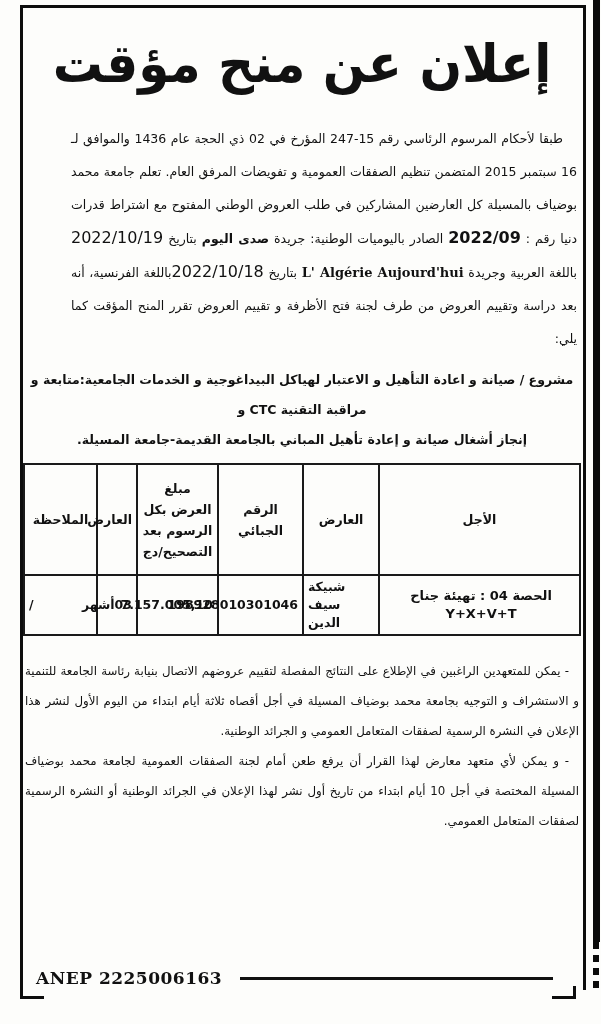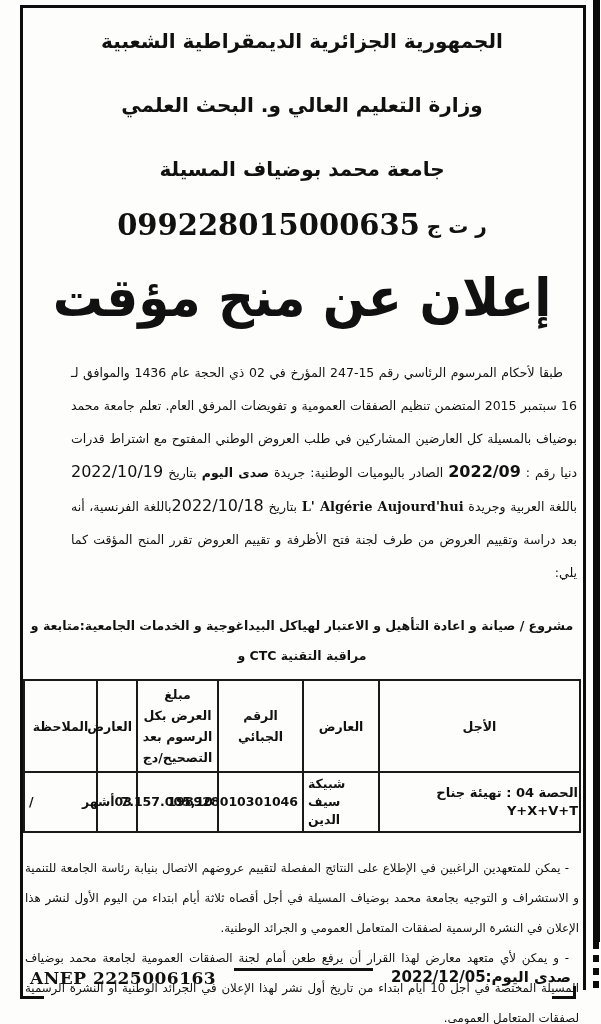--- a/index.html
+++ b/index.html
@@ -50,52 +50,52 @@
     font-size:12.5px;line-height:33px;
     text-align:justify;text-indent:14px;margin-left:44px;
   }
   .seg-normal{}
   .seg-bold{font-weight:bold;}
   .seg-num-bold{font-weight:bold;font-size:16px;}
   .seg-num-big{font-size:16px;}
   .seg-latin-bold{font-weight:bold;font-family:"DejaVu Serif",serif;font-size:13px;}
 
   .projects{
-    margin-top:22px;text-align:center;
+    margin-top:10px;text-align:center;
     font-weight:bold;font-size:12.5px;line-height:30px;
   }
 
   .table-wrap{margin-top:8px;}
   table{width:100%;border-collapse:collapse;direction:rtl;table-layout:fixed;}
   th,td{border:2px solid #1a1a1a;padding:2px 4px;box-sizing:border-box;}
   th{
-    height:92px;vertical-align:middle;text-align:center;
+    height:111px;vertical-align:middle;text-align:center;
     font-weight:bold;font-size:12.5px;line-height:21px;
   }
   td{
     height:58px;vertical-align:middle;text-align:left;
     font-weight:bold;font-size:12.5px;line-height:18px;
   }
-  td:first-child{text-align:right;padding-right:1px;font-size:13px;}
+  td:first-child{text-align:center;padding-right:1px;font-size:13px;}
   col.c-lot{width:201px;}
   col.c-bidder{width:76px;}
   col.c-tax{width:85px;}
   col.c-amount{width:81px;}
   col.c-delay{width:40px;}
   col.c-remark{width:auto;}
 
   .notes{
     margin-top:20px;padding:0 2px;
     font-size:11.8px;line-height:30px;text-align:justify;
   }
   .notes div{text-indent:10px;}
 
   .footer{
-    position:absolute;left:30px;right:30px;top:968px;
-    display:flex;align-items:flex-start;direction:ltr;
+    position:absolute;left:36px;right:30px;top:968px;
+    display:flex;align-items:center;direction:ltr;
   }
   .anep{
     font-family:"DejaVu Serif",serif;font-weight:bold;
     font-size:17px;letter-spacing:0.5px;white-space:nowrap;
   }
   .footer-divider{flex:1;height:3px;background:#111;margin:0 18px;}
   .journal-date{
     direction:rtl;font-weight:bold;font-size:15px;white-space:nowrap;
   }
 </style>
@@ -103,36 +103,28 @@
 <body>
 
 <div class="frame"></div>
 <div class="corner-foot-left"></div>
 <div class="corner-foot-right"></div>
 <div class="scan-band"></div>
 <div class="scan-band-dashes"></div>
 
 <div class="content">
 
-  <div class="gov-header">
-    <div class="gov-line">الجمهورية الجزائرية الديمقراطية الشعبية</div>
-    <div class="gov-line">وزارة التعليم العالي و. البحث العلمي</div>
-    <div class="gov-line">جامعة محمد بوضياف  المسيلة</div>
-    <div class="rc-line">
-      <span>ر ت ج</span>
-      <span class="rc-number">099228015000635</span>
-    </div>
-  </div>
 
   <div class="big-title">إعلان عن منح مؤقت</div>
 
   <div class="intro"><span class="seg-normal">طبقا لأحكام المرسوم الرئاسي  رقم 15-247 المؤرخ في 02 ذي الحجة عام 1436 والموافق لـ 16 سبتمبر 2015 المتضمن تنظيم الصفقات العمومية و تفويضات المرفق العام. تعلم جامعة محمد بوضياف بالمسيلة كل العارضين المشاركين في طلب العروض الوطني المفتوح مع اشتراط قدرات دنيا رقم : </span><span class="seg-num-bold">2022/09</span><span class="seg-normal"> الصادر باليوميات الوطنية: جريدة </span><span class="seg-bold">صدى اليوم</span><span class="seg-normal"> بتاريخ </span><span class="seg-num-big">2022/10/19</span><span class="seg-normal"> باللغة العربية وجريدة </span><span class="seg-latin-bold">L' Algérie Aujourd'hui</span><span class="seg-normal"> بتاريخ </span><span class="seg-num-big">2022/10/18</span><span class="seg-normal">باللغة الفرنسية، أنه بعد دراسة وتقييم العروض من طرف لجنة فتح الأظرفة و تقييم العروض تقرر المنح المؤقت كما يلي:</span></div>
 
   <div class="projects">
       <div>مشروع / صيانة و اعادة التأهيل و الاعتبار لهياكل البيداغوجية و الخدمات الجامعية:متابعة و مراقبة التقنية CTC و</div>
+      <div>إنجاز أشغال صيانة و إعادة تأهيل المباني بالجامعة القديمة-جامعة المسيلة.</div>
     </div>
 
   <div class="table-wrap">
     <table>
       <colgroup>
         <col class="c-lot">
           <col class="c-bidder">
           <col class="c-tax">
         <col class="c-amount">
           <col class="c-delay">
@@ -164,14 +156,13 @@
   <div class="notes">
       <div>- يمكن للمتعهدين الراغبين في الإطلاع على النتائج المفصلة لتقييم عروضهم الاتصال بنيابة رئاسة الجامعة للتنمية و الاستشراف و التوجيه بجامعة محمد بوضياف المسيلة في أجل أقصاه ثلاثة أيام ابتداء من اليوم الأول لنشر هذا الإعلان في النشرة الرسمية لصفقات المتعامل العمومي و الجرائد الوطنية.</div>
       <div>- و يمكن لأي متعهد معارض لهذا القرار أن يرفع طعن أمام لجنة الصفقات العمومية لجامعة محمد بوضياف المسيلة المختصة في أجل 10 أيام ابتداء من تاريخ أول نشر لهذا الإعلان في الجرائد الوطنية أو النشرة الرسمية لصفقات المتعامل العمومي.</div>
     </div>
 
 </div>
 
 <div class="footer">
   <span class="anep">ANEP 2225006163</span>
   <span class="footer-divider"></span>
-  <span class="journal-date">صدى اليوم:2022/12/05</span>
 </div>
 
 </body></html>

